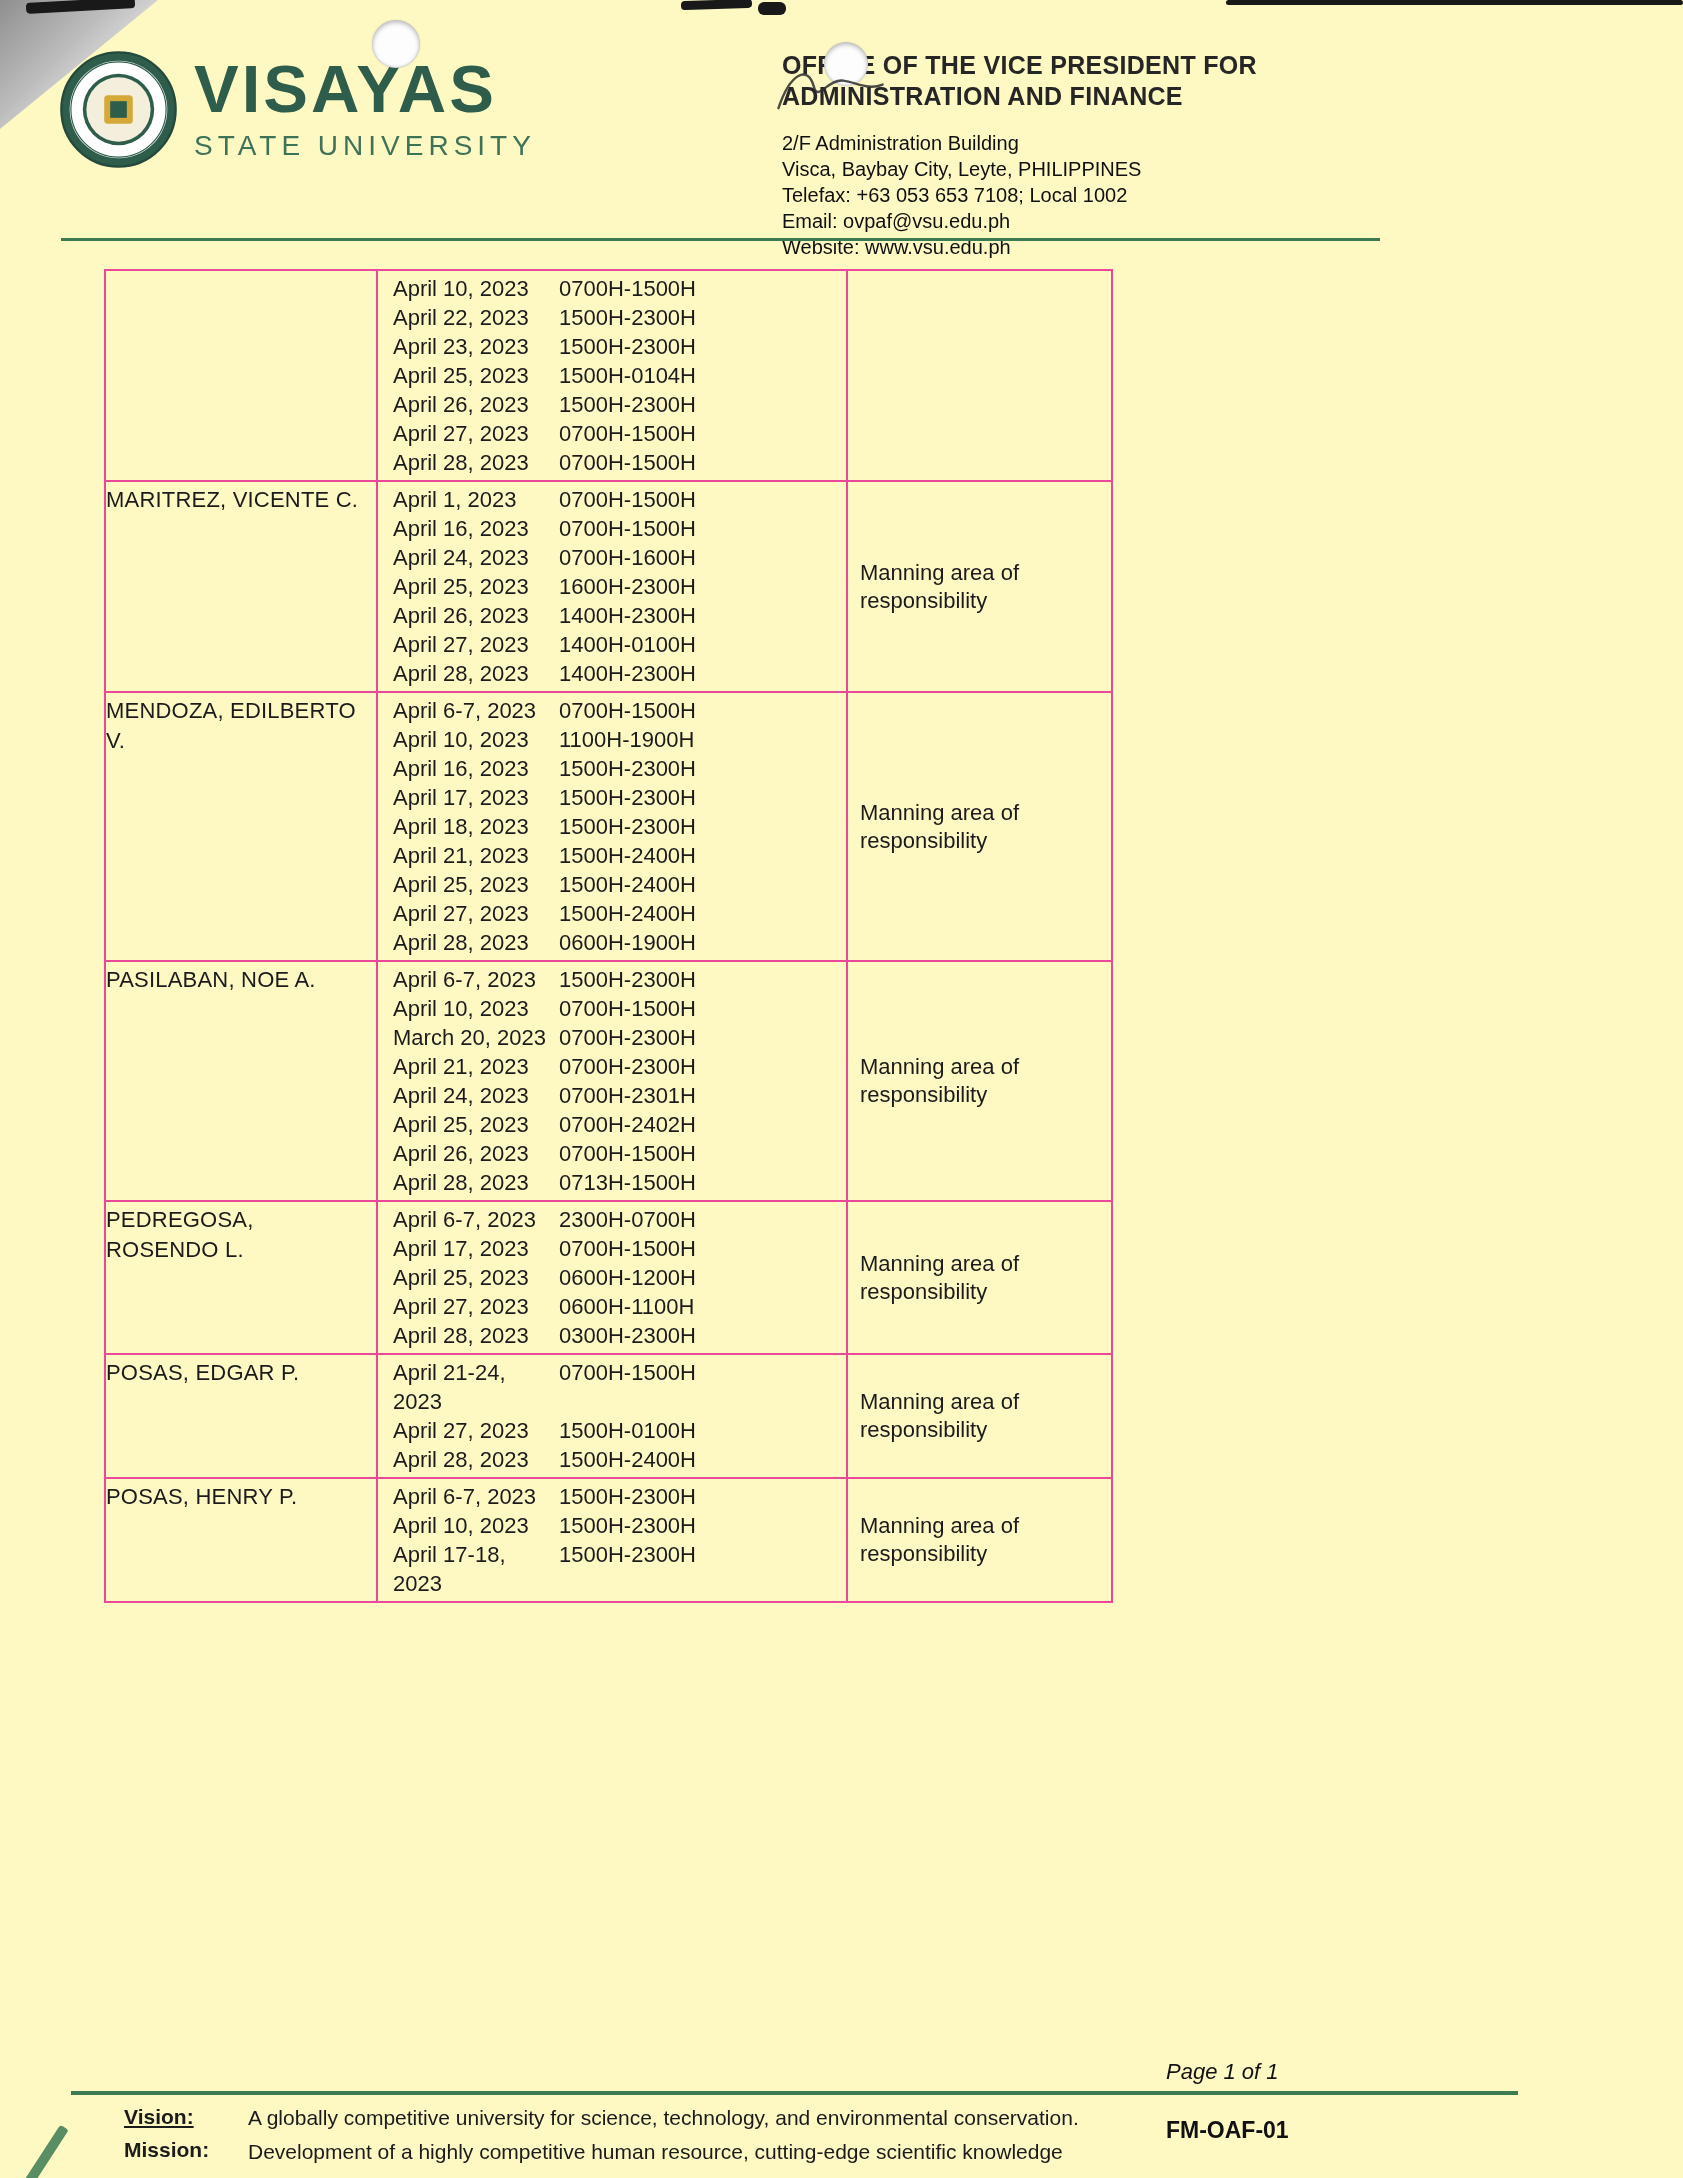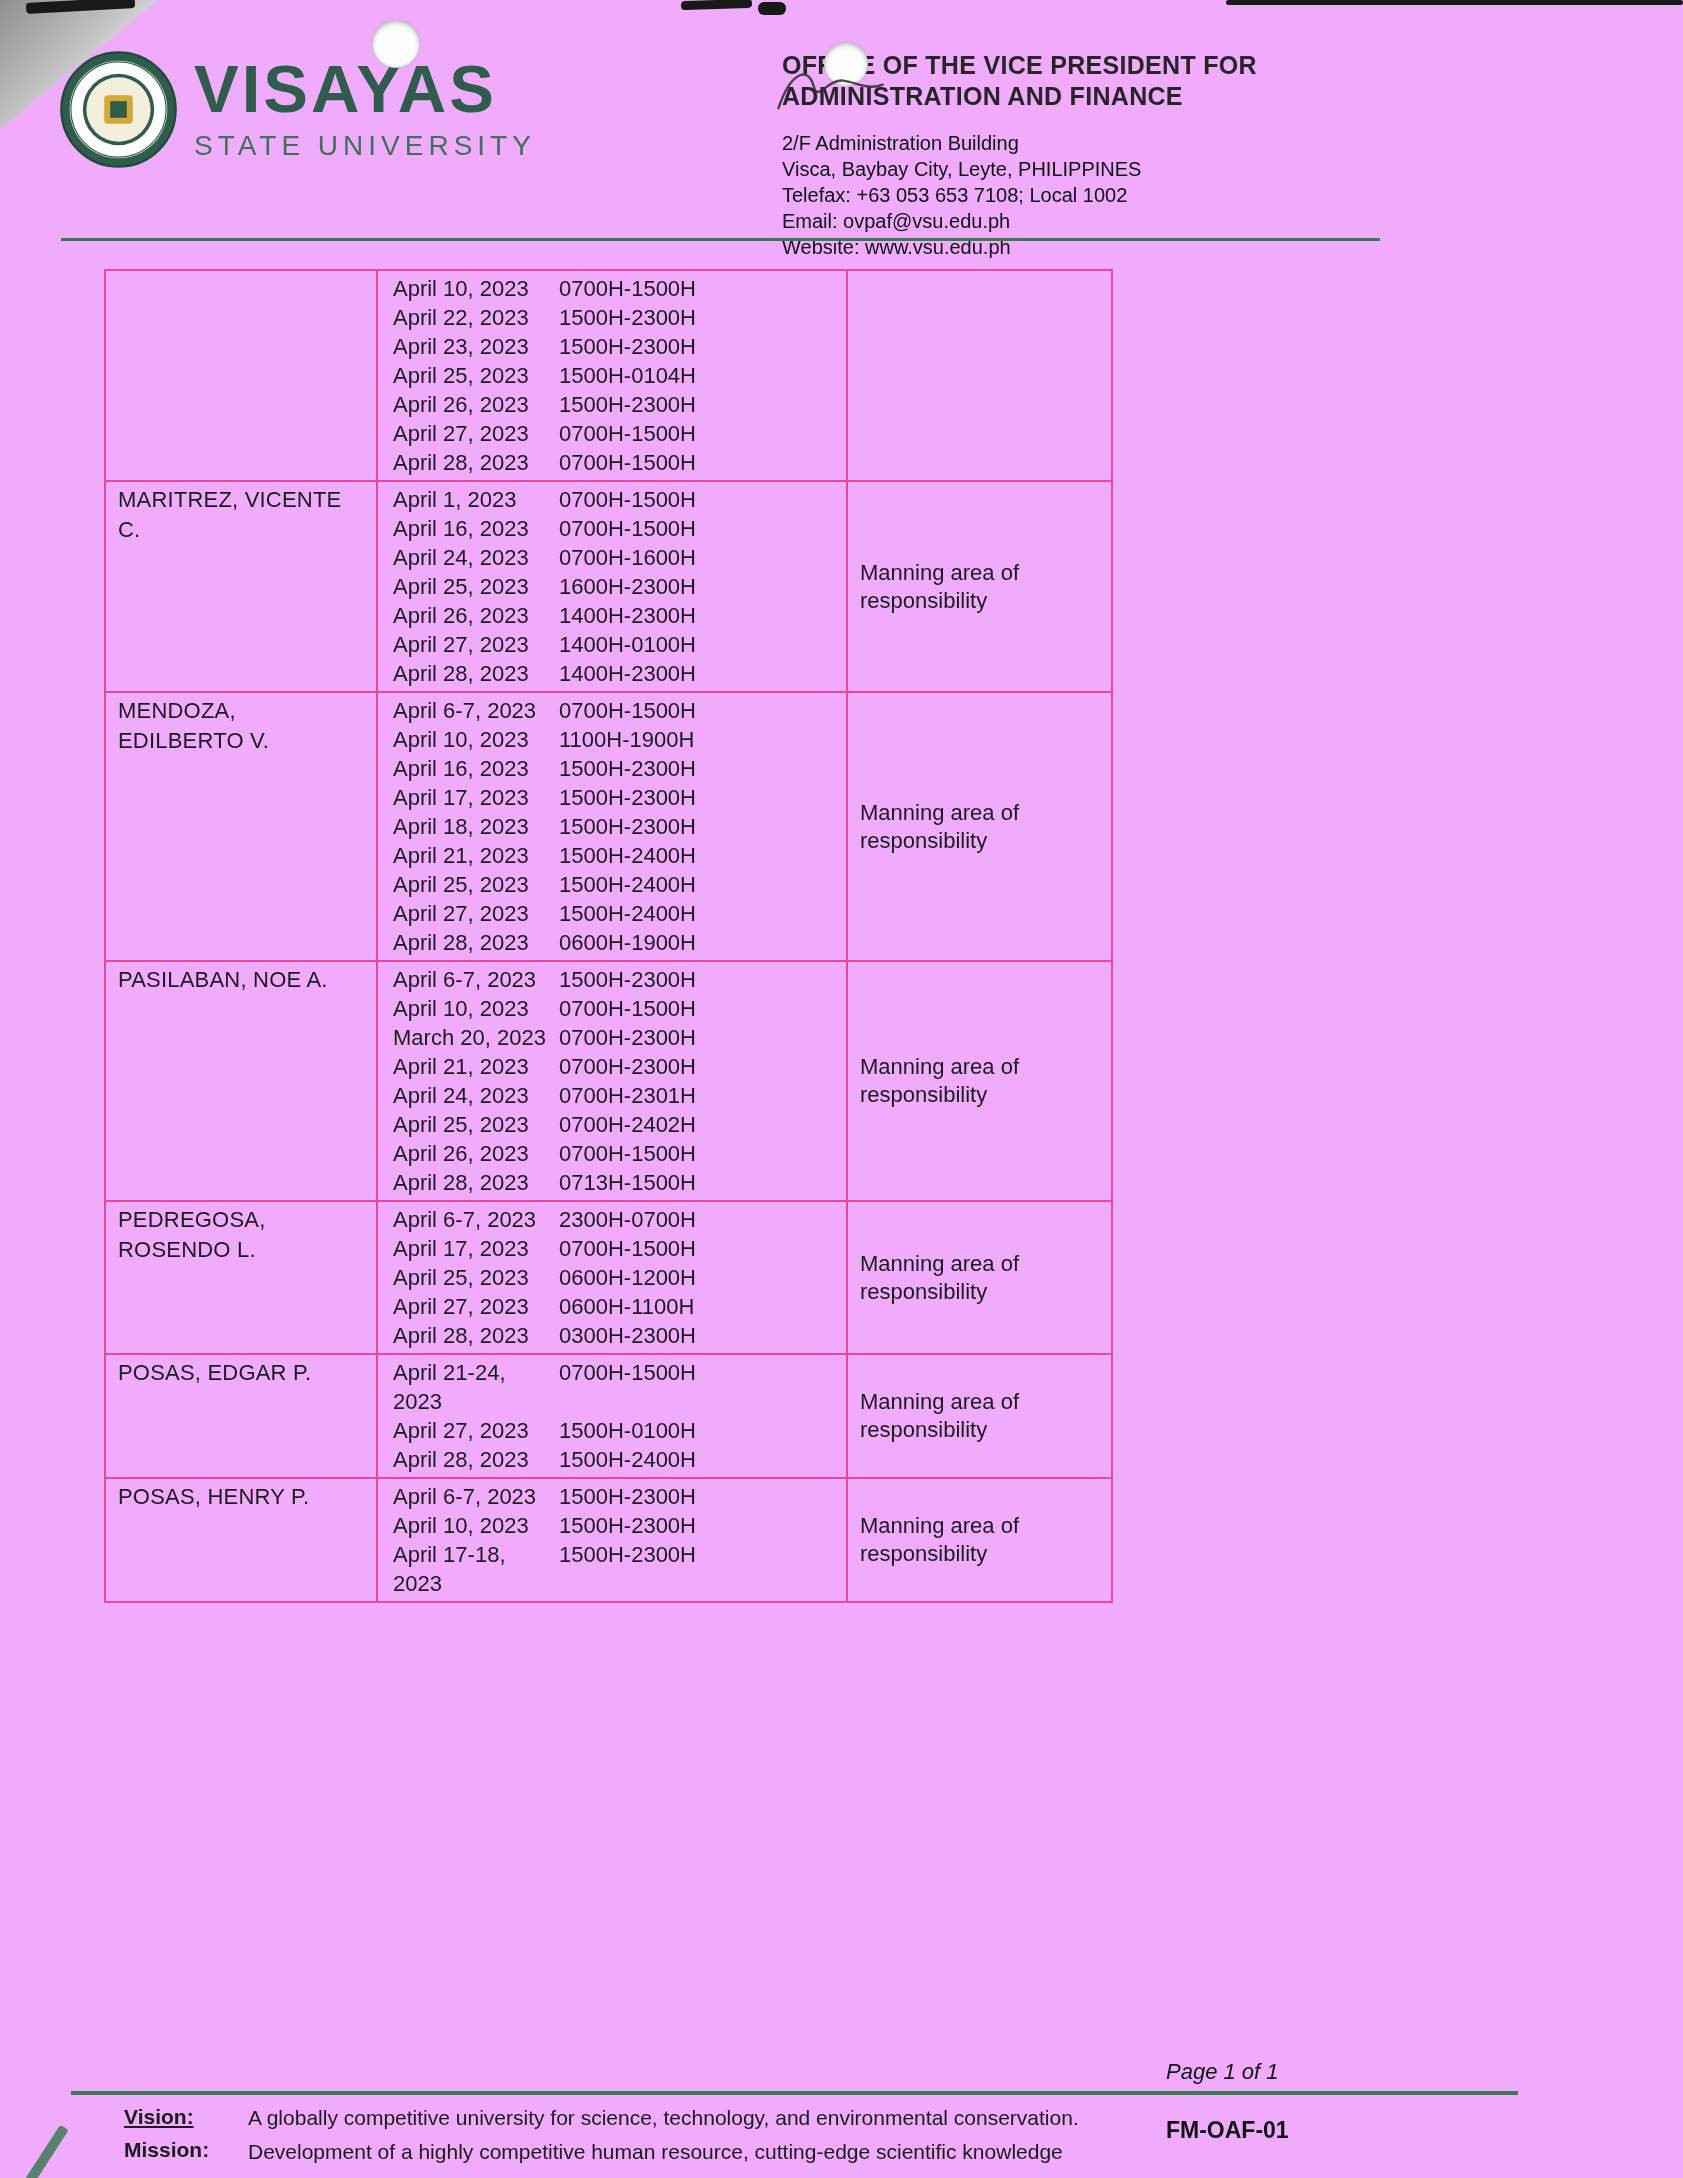--- a/index.html
+++ b/index.html
@@ -6,21 +6,21 @@
   html,body { width:1683px; height:2178px; }
   body {
     position:relative;
     background:#f2f2f0;
     font-family:"Liberation Sans", sans-serif;
     color:#1b1b1b;
     overflow:hidden;
   }
   .page {
     position:absolute; inset:0;
-    background:#f0abfc;
+    background:#fef9c3;
   }
 
   
   .corner-fold{
     position:absolute; left:0; top:0; width:158px; height:129px;
     background:linear-gradient(135deg,#8f8f8f 0%,#bcbcbc 40%,#e8e8e8 70%,#ffffff 95%);
     clip-path:polygon(0 0,100% 0,0 100%);
     z-index:5;
   }
   .smudge{ position:absolute; background:#191919; border-radius:4px; z-index:6; }
@@ -62,21 +62,21 @@
   }
 
   
   .sched-table{
     position:absolute; left:104px; top:269px; width:1008px;
     border-collapse:collapse; table-layout:fixed;
   }
   .sched-table td{
     border:2px solid #ec4899; vertical-align:top; padding:3px 0 3px 0;
   }
-  td.name-cell{ width:272px; padding-left:12px; }
+  td.name-cell{ width:272px; padding-left:0; }
   td.entries-cell{ width:470px; padding-left:15px; }
   td.remark-cell{ width:265px; vertical-align:middle; padding-left:12px;margin-top:32px; }
   .emp-name{ font-size:22px; line-height:30px; letter-spacing:0.2px; padding-right:10px; }
   .entry-line{ display:flex; font-size:22px; line-height:29px; }
   .entry-date{ width:166px; flex:0 0 166px; }
   .entry-time{ }
   .remark-text{ font-size:22px; line-height:28px; width:188px; }
 
   
   .rule-bottom{

